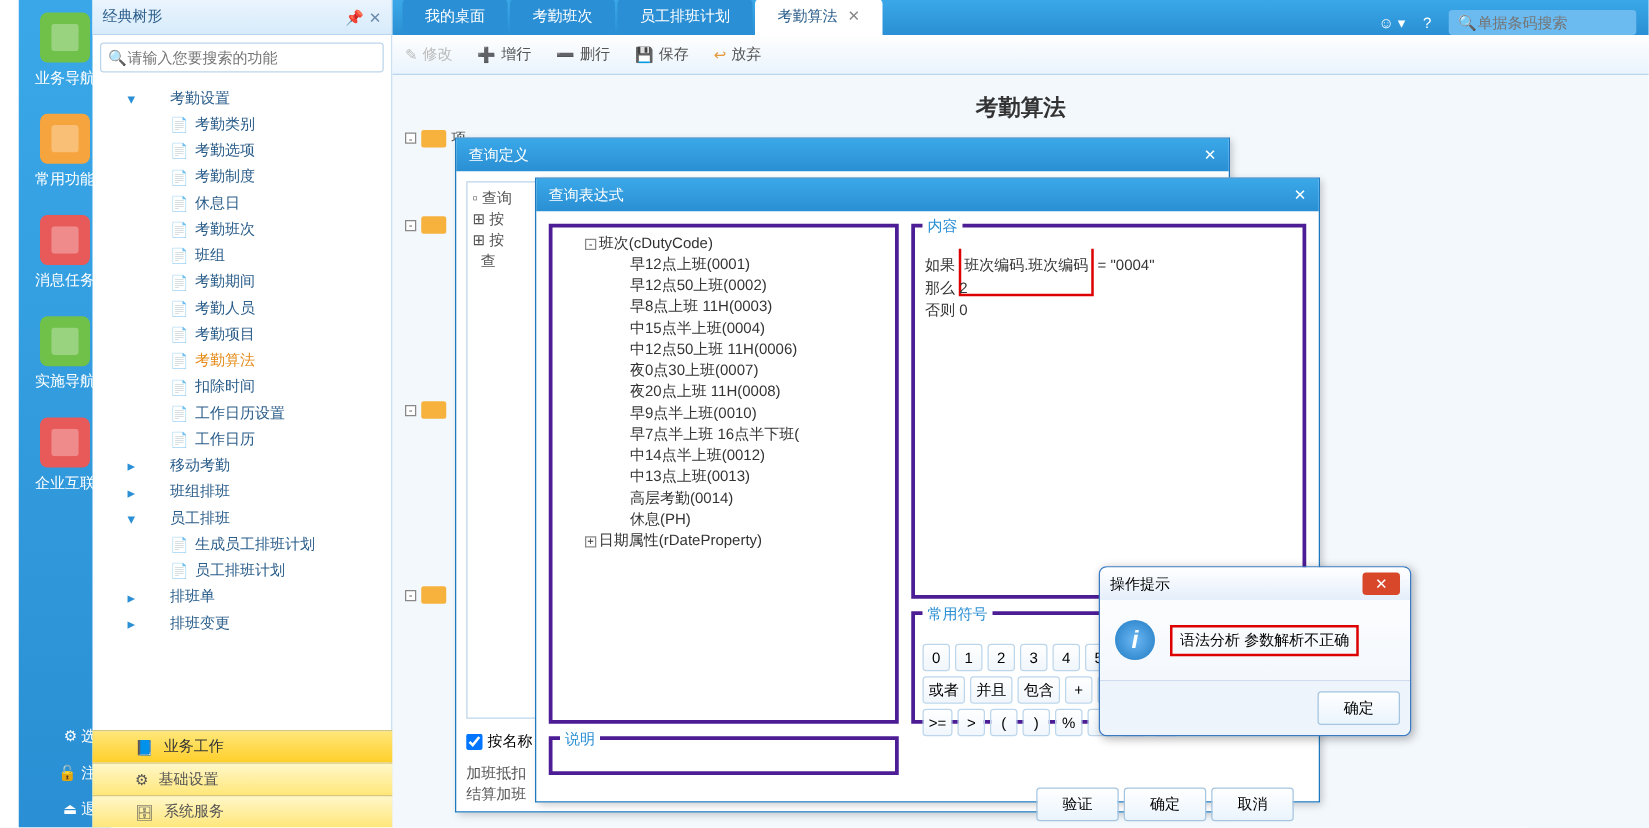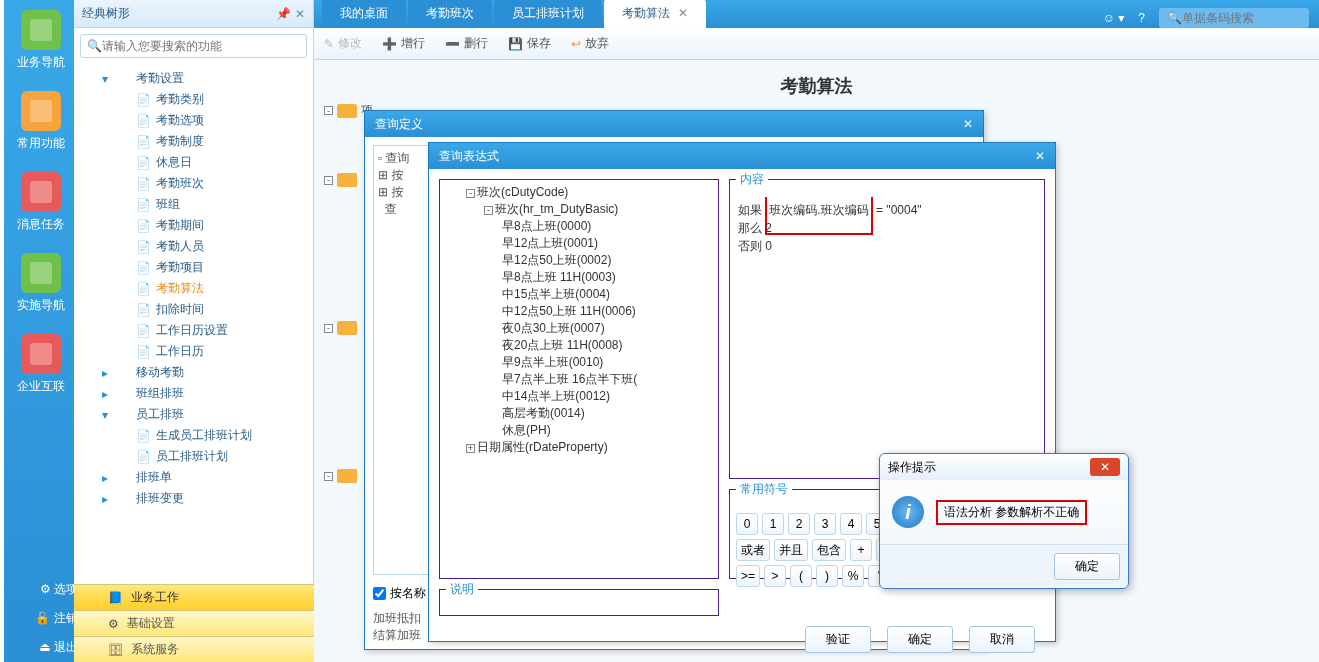--- a/index.html
+++ b/index.html
@@ -1,18 +1,18 @@
 <!DOCTYPE html>
 <html><head>
 <meta charset="utf-8">
 <style>
 *{box-sizing:border-box;margin:0;padding:0;font-family:"Microsoft YaHei",Arial,sans-serif;font-size:12px}
 body{width:1319px;height:662px;background:#fff;overflow:hidden;position:relative}
 
-.dock{position:absolute;left:4px;top:0;width:74px;height:662px;background:linear-gradient(#3aa8e8,#2a8fd4);color:#fff;text-align:center}
+.dock{position:absolute;left:15px;top:0;width:74px;height:662px;background:linear-gradient(#3aa8e8,#2a8fd4);color:#fff;text-align:center}
 .dock-item{padding:10px 0;cursor:pointer}
 .dock-ico{width:40px;height:40px;margin:0 auto 4px;border-radius:6px;display:flex;align-items:center;justify-content:center}
 .dock-bot{position:absolute;bottom:0;left:0;width:74px}
 .dock-bot .br{padding:6px 0;cursor:pointer;text-align:right;padding-left:14px}
 
 .side{position:absolute;left:74px;top:0;width:240px;height:662px;border-right:1px solid #b8d6ef;background:#fff}
 .side-head{height:28px;background:linear-gradient(#eaf4fd,#d7ebfb);border-bottom:1px solid #b8d6ef;display:flex;align-items:center;padding:0 8px;color:#2a5d8a}
 .side-head .pin{margin-left:auto;color:#6a8aaa}
 .search{padding:6px}
 .search-box{display:flex;border:1px solid #bcd6ec;border-radius:3px;height:24px;align-items:center;padding:0 6px;background:#fff}
@@ -48,32 +48,32 @@
 .dlg .ttl{height:26px;background:linear-gradient(#3aa8e8,#2a8fd4);color:#fff;display:flex;align-items:center;padding:0 10px}
 .dlg .ttl .cx{margin-left:auto;cursor:pointer}
 .dlg1{left:50px;top:110px;width:620px;height:540px}
 .dlg1 .body{padding:8px;height:510px}
 .dlg1 .lt{border:1px solid #bcd6ec;height:430px;width:60px;padding:4px;color:#555}
 .dlg1 .lt .r{white-space:nowrap}
 .dlg1 .cb{margin-top:10px;display:flex;align-items:center;gap:4px}
 
 .dlg2{left:114px;top:142px;width:628px;height:500px}
 .dlg2 .body{padding:10px;display:grid;grid-template-columns:280px 1fr;grid-template-rows:300px 90px auto;gap:10px;height:470px}
-.box{border:1px solid #4c1d95}
+.box{border:3px solid #4c1d95}
 .box .bt{color:#2a8fd4;padding:0 4px;position:relative;top:-9px;left:6px;background:#fff;display:inline-block}
 .box .inner{padding:4px 8px;height:calc(100% - 6px);overflow:auto}
 .exp-tree{font-size:12px;color:#333;line-height:17px;white-space:nowrap}
 .exp-tree .n1{padding-left:18px}
 .exp-tree .n2{padding-left:36px}
 .exp-tree .n3{padding-left:54px}
 .content-area{color:#333;line-height:18px;position:relative}
 .hl{border:2px solid #d00;padding:16px 2px}
 .syms{display:flex;flex-wrap:wrap;gap:4px;padding:6px}
 .sym{border:1px solid #bcd6ec;min-width:22px;height:22px;display:flex;align-items:center;justify-content:center;border-radius:3px;cursor:pointer;background:linear-gradient(#fff,#f0f6fc);padding:0 4px}
-.dlg2 .btns{grid-column:1/3;display:flex;justify-content:flex-end;gap:16px;padding-right:10px}
+.dlg2 .btns{grid-column:1/3;display:flex;justify-content:flex-end;gap:4px;padding-right:10px}
 .btn{border:1px solid #a5c5e0;background:linear-gradient(#fff,#eaf4fd);padding:4px 20px;border-radius:3px;cursor:pointer}
 
 .msg{position:absolute;left:450px;top:310px;width:250px;background:linear-gradient(#fff,#eef4fb);border:1px solid #3a7ac0;border-radius:6px;box-shadow:2px 2px 8px rgba(0,0,0,.3)}
 .msg .mh{height:26px;display:flex;align-items:center;padding:0 8px;background:linear-gradient(#fff,#e5eefb);border-radius:6px 6px 0 0}
 .msg .mh .mx{margin-left:auto;width:30px;height:18px;background:#d9472b;border-radius:3px;color:#fff;display:flex;align-items:center;justify-content:center;cursor:pointer}
 .msg .mb{padding:16px 12px;display:flex;align-items:center;gap:12px}
 .msg .info-ico{width:32px;height:32px;border-radius:50%;background:radial-gradient(#6cb7f5,#1d7ac0);color:#fff;display:flex;align-items:center;justify-content:center;font-size:20px;font-weight:bold;font-style:italic}
 .msg .mtxt{border:2px solid #d00;padding:2px 6px}
 .msg .mf{padding:8px;border-top:1px solid #cdddef;text-align:right;background:#eef4fb;border-radius:0 0 6px 6px}
 svg{display:block}
@@ -338,32 +338,31 @@
 
   <div class="dlg dlg2">
     <div class="ttl">
       <span>查询表达式</span>
       <span class="cx">✕</span>
     </div>
     <div class="body">
       <div class="box" style="grid-row:1/3">
         <div class="inner exp-tree" id="exp-tree">
             <div class="n1"><span style="border:1px solid #888;width:9px;height:9px;display:inline-flex;align-items:center;justify-content:center;font-size:9px;margin-right:2px">-</span>班次(cDutyCode)</div>
-            <div class="n2"><span style="border:1px solid #888;width:9px;height:9px;display:inline-flex;align-items:center;justify-content:center;font-size:9px;margin-right:2px">-</span>班次(hr_tm_DutyBasic)</div>
-            <div class="n3">早8点上班(0000)</div>
             <div class="n3">早12点上班(0001)</div>
             <div class="n3">早12点50上班(0002)</div>
             <div class="n3">早8点上班 11H(0003)</div>
             <div class="n3">中15点半上班(0004)</div>
             <div class="n3">中12点50上班 11H(0006)</div>
             <div class="n3">夜0点30上班(0007)</div>
             <div class="n3">夜20点上班 11H(0008)</div>
             <div class="n3">早9点半上班(0010)</div>
             <div class="n3">早7点半上班 16点半下班(</div>
             <div class="n3">中14点半上班(0012)</div>
+            <div class="n3">中13点上班(0013)</div>
             <div class="n3">高层考勤(0014)</div>
             <div class="n3">休息(PH)</div>
             <div class="n1"><span style="border:1px solid #888;width:9px;height:9px;display:inline-flex;align-items:center;justify-content:center;font-size:9px;margin-right:2px">+</span>日期属性(rDateProperty)</div>
           </div>
       </div>
       <div class="box">
         <span class="bt">内容</span>
         <div class="inner content-area">
           <div><span>如果</span> <span class="hl">班次编码.班次编码</span> <span>= "0004"</span></div>
           <div>那么 2</div>

